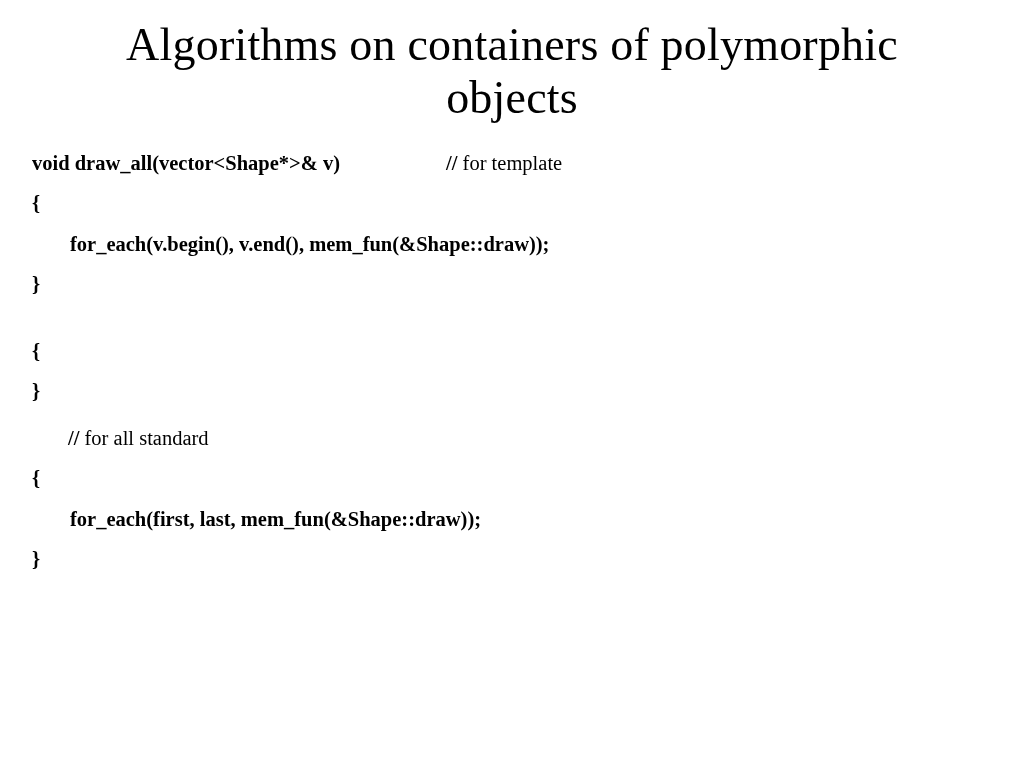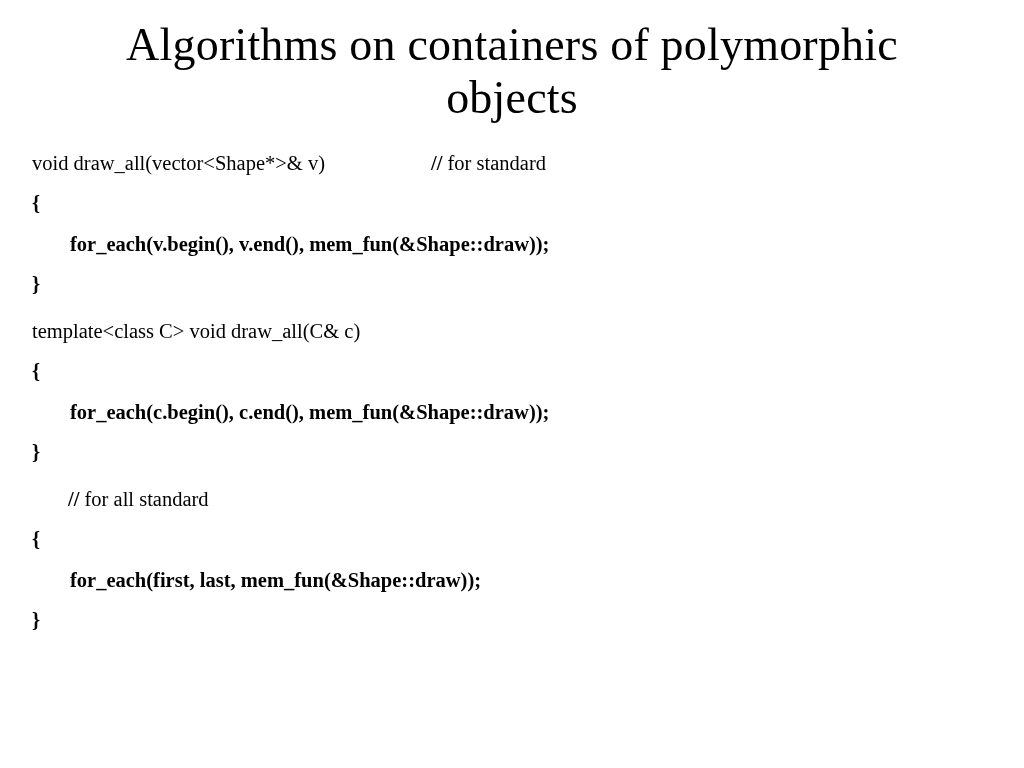--- a/index.html
+++ b/index.html
@@ -56,21 +56,21 @@
     font-weight: normal;
   }
   .comment .slashes {
     font-weight: bold;
   }
   .sig-row {
     display: flex;
     align-items: baseline;
   }
   .sig-code {
-    font-weight: normal;
+    font-weight: bold;
     white-space: pre;
   }
   .sig-comment {
     white-space: pre;
   }
   .gap-a { width: 106px; display: inline-block; }
   .gap-b { width: 64px; display: inline-block; }
   .gap-c { width: 36px; display: inline-block; }
 </style>
 </head>
@@ -79,34 +79,32 @@
 <div class="slide">
 
   <h1 class="slide-title">Algorithms on containers of polymorphic objects</h1>
 
   <div class="body-block">
 
     <div class="code-group">
       <div class="code-line sig-row">
         <span class="sig-code">void draw_all(vector&lt;Shape*&gt;&amp; v)</span>
         <span class="gap-a"></span>
-        <span class="sig-comment comment"><span class="slashes">//</span><span> for standard</span></span>
+        <span class="sig-comment comment"><span class="slashes">//</span><span> for template</span></span>
       </div>
       <div class="code-line">{</div>
       <div class="code-line"><span class="indent"></span><span>for_each(v.begin(), v.end(), mem_fun(&amp;Shape::draw));</span></div>
       <div class="code-line">}</div>
     </div>
 
     <div class="code-group">
       <div class="code-line sig-row">
-        <span class="sig-code">template&lt;class C&gt; void draw_all(C&amp; c)</span>
         <span class="gap-b"></span>
       </div>
       <div class="code-line">{</div>
-      <div class="code-line"><span class="indent"></span><span>for_each(c.begin(), c.end(), mem_fun(&amp;Shape::draw));</span></div>
       <div class="code-line">}</div>
     </div>
 
     <div class="code-group">
       <div class="code-line sig-row">
         <span class="gap-c"></span>
         <span class="sig-comment comment"><span class="slashes">//</span><span> for all standard</span></span>
       </div>
       <div class="code-line">{</div>
       <div class="code-line"><span class="indent"></span><span>for_each(first, last, mem_fun(&amp;Shape::draw));</span></div>

